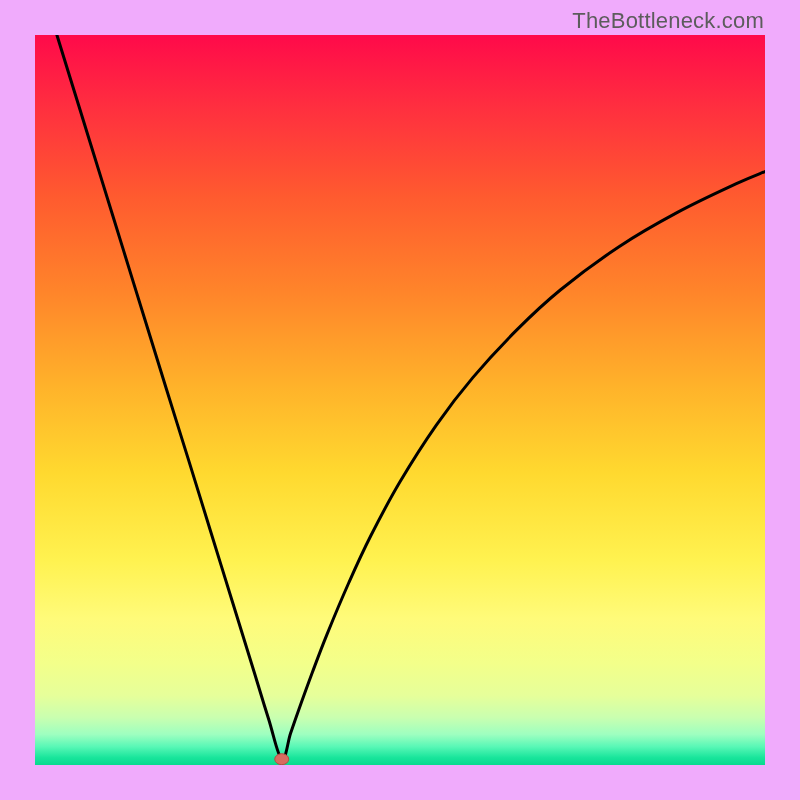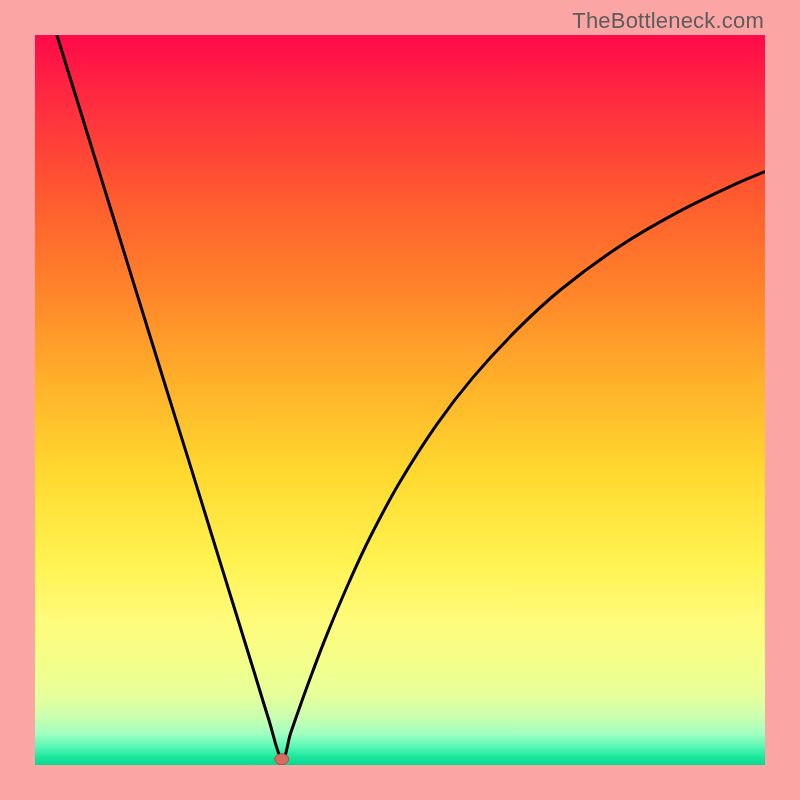--- a/index.html
+++ b/index.html
@@ -10,21 +10,21 @@
     background: #000;
     overflow: hidden;
     font-family: Arial, Helvetica, sans-serif;
   }
   .frame {
     position: absolute;
     left: 0;
     top: 0;
     width: 800px;
     height: 800px;
-    background: #fca5a5;
+    background: #f0abfc;
   }
   .plot-area {
     position: absolute;
     left: 35px;
     top: 35px;
     width: 730px;
     height: 730px;
     overflow: hidden;
   }
   .gradient {

